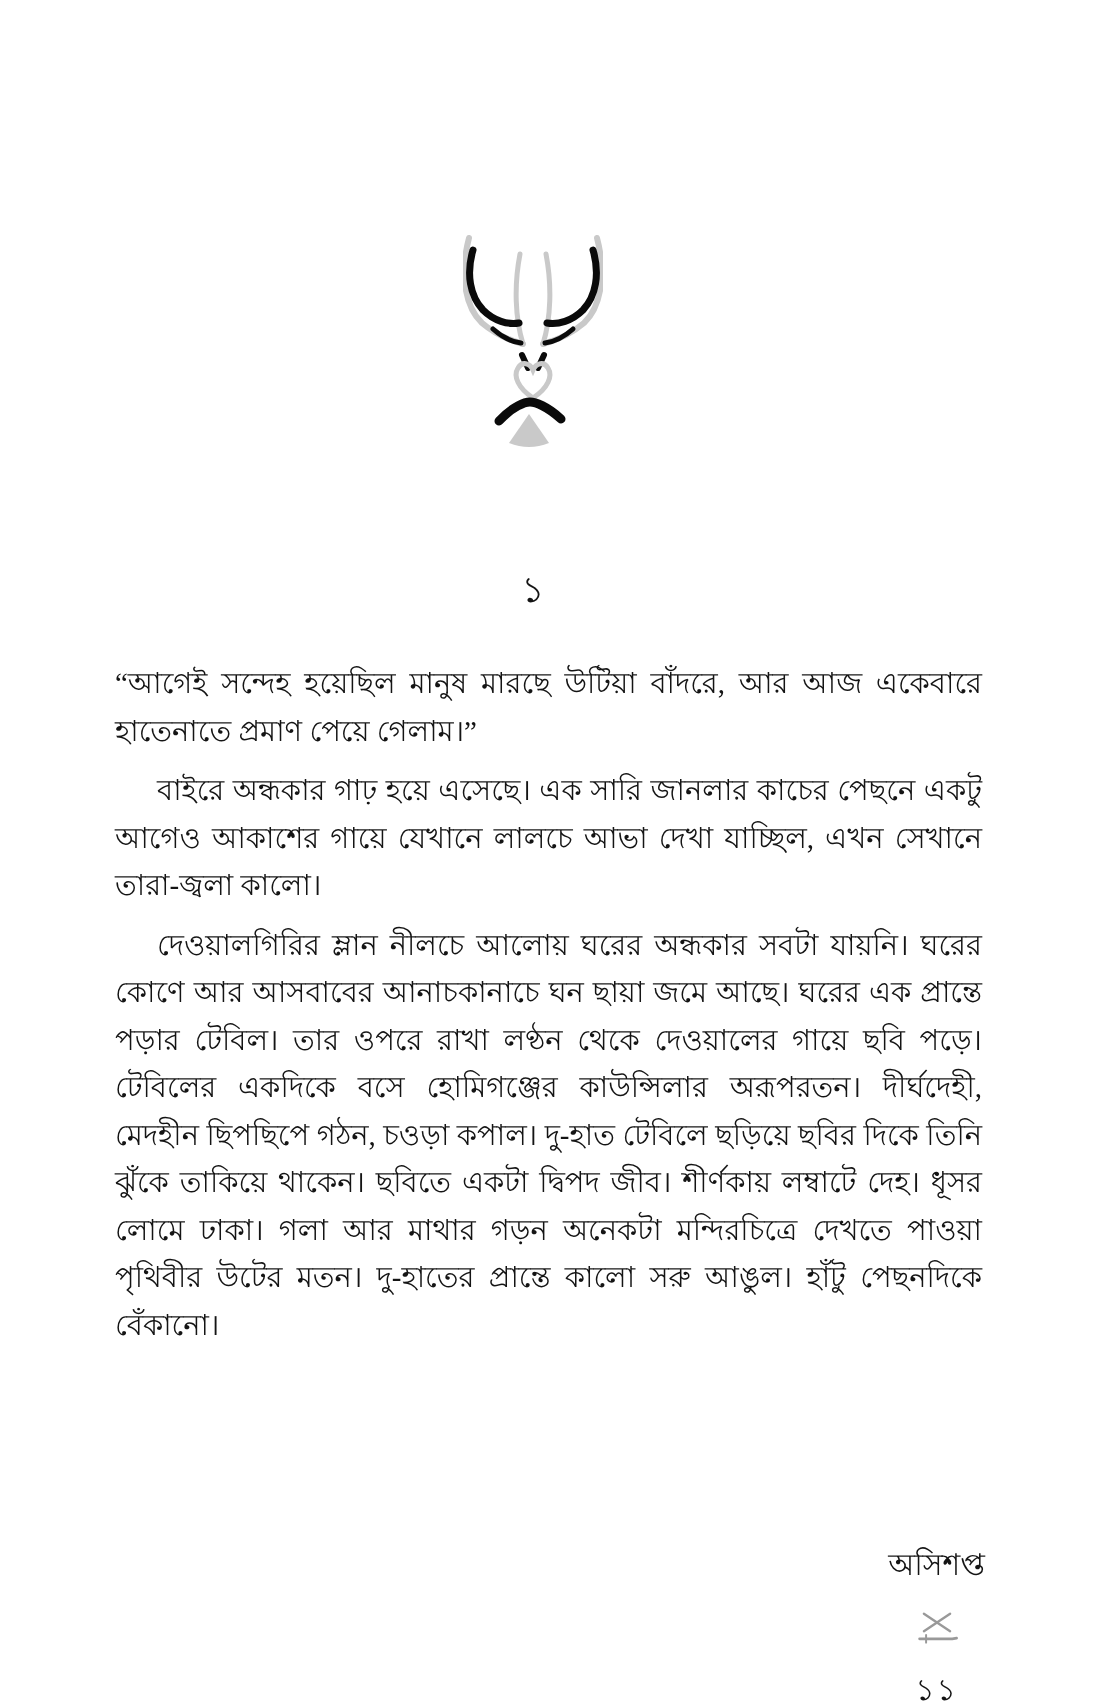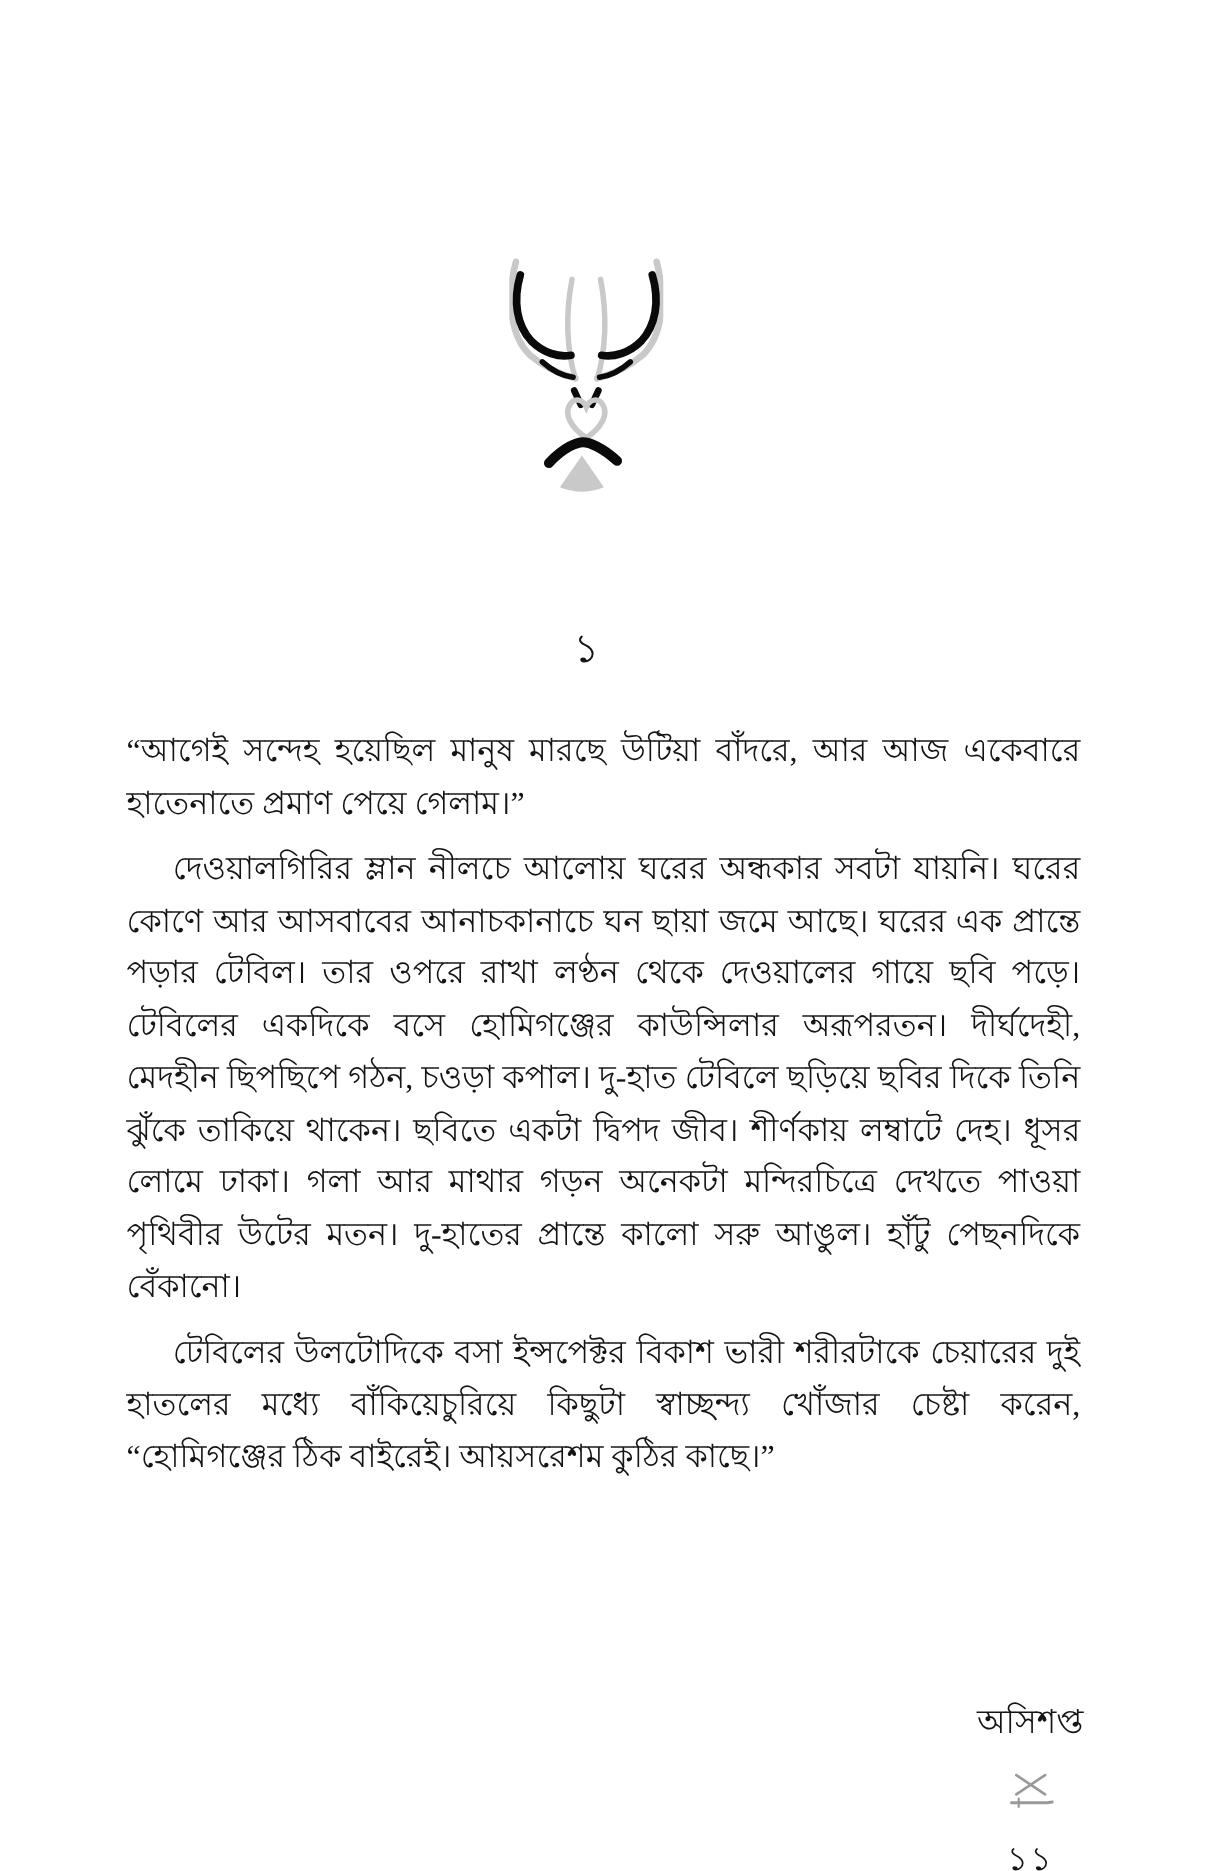--- a/index.html
+++ b/index.html
@@ -90,22 +90,22 @@
     </g>
     <path d="M70,170 C55,160 50,148 55,140 C59,133 67,135 70,142 C73,135 81,133 85,140 C90,148 85,160 70,170" stroke="#c9c9c9" stroke-width="5" fill="none" stroke-linecap="round"></path>
     <path d="M36,193 C50,178 62,174 67,174 C72,174 84,178 98,191" stroke="#0a0a0a" stroke-width="9" fill="none" stroke-linecap="round"></path>
     <path d="M66,186 L46,215 Q66,223 86,215 Z" fill="#c9c9c9"></path>
   </svg>
 
   <div class="chapter-number">১</div>
 
   <div class="body-text">
     <p>“আগেই সন্দেহ হয়েছিল মানুষ মারছে উটিয়া বাঁদরে, আর আজ একেবারে হাতেনাতে প্রমাণ পেয়ে গেলাম।”</p>
+    <p class="indent">বাইরে অন্ধকার গাঢ় হয়ে এসেছে। এক সারি জানলার কাচের পেছনে একটু আগেও আকাশের গায়ে যেখানে লালচে আভা দেখা যাচ্ছিল, এখন সেখানে তারা-জ্বলা কালো।</p>
     <p class="indent">দেওয়ালগিরির ম্লান নীলচে আলোয় ঘরের অন্ধকার সবটা যায়নি। ঘরের কোণে আর আসবাবের আনাচকানাচে ঘন ছায়া জমে আছে। ঘরের এক প্রান্তে পড়ার টেবিল। তার ওপরে রাখা লণ্ঠন থেকে দেওয়ালের গায়ে ছবি পড়ে। টেবিলের একদিকে বসে হোমিগঞ্জের কাউন্সিলার অরূপরতন। দীর্ঘদেহী, মেদহীন ছিপছিপে গঠন, চওড়া কপাল। দু-হাত টেবিলে ছড়িয়ে ছবির দিকে তিনি ঝুঁকে তাকিয়ে থাকেন। ছবিতে একটা দ্বিপদ জীব। শীর্ণকায় লম্বাটে দেহ। ধূসর লোমে ঢাকা। গলা আর মাথার গড়ন অনেকটা মন্দিরচিত্রে দেখতে পাওয়া পৃথিবীর উটের মতন। দু-হাতের প্রান্তে কালো সরু আঙুল। হাঁটু পেছনদিকে বেঁকানো।</p>
-    <p class="indent">টেবিলের উলটোদিকে বসা ইন্সপেক্টর বিকাশ ভারী শরীরটাকে চেয়ারের দুই হাতলের মধ্যে বাঁকিয়েচুরিয়ে কিছুটা স্বাচ্ছন্দ্য খোঁজার চেষ্টা করেন, “হোমিগঞ্জের ঠিক বাইরেই। আয়সরেশম কুঠির কাছে।”</p>
   </div>
 
   <div class="footer">
     <span>অসিশপ্ত</span>
     <svg class="sword-icon" viewBox="0 0 44 34" xmlns="http://www.w3.org/2000/svg" aria-hidden="true">
       <path d="M10,3 L34,19" stroke="#999999" stroke-width="2.2" fill="none" stroke-linecap="round"></path>
       <path d="M34,3 L10,19" stroke="#999999" stroke-width="2.2" fill="none" stroke-linecap="round"></path>
       <path d="M6,26 L36,26 L40,25.4" stroke="#999999" stroke-width="2.4" fill="none" stroke-linecap="round"></path>
       <path d="M12,22.5 L12,29.5" stroke="#999999" stroke-width="1.8" fill="none" stroke-linecap="round"></path>
     </svg>

